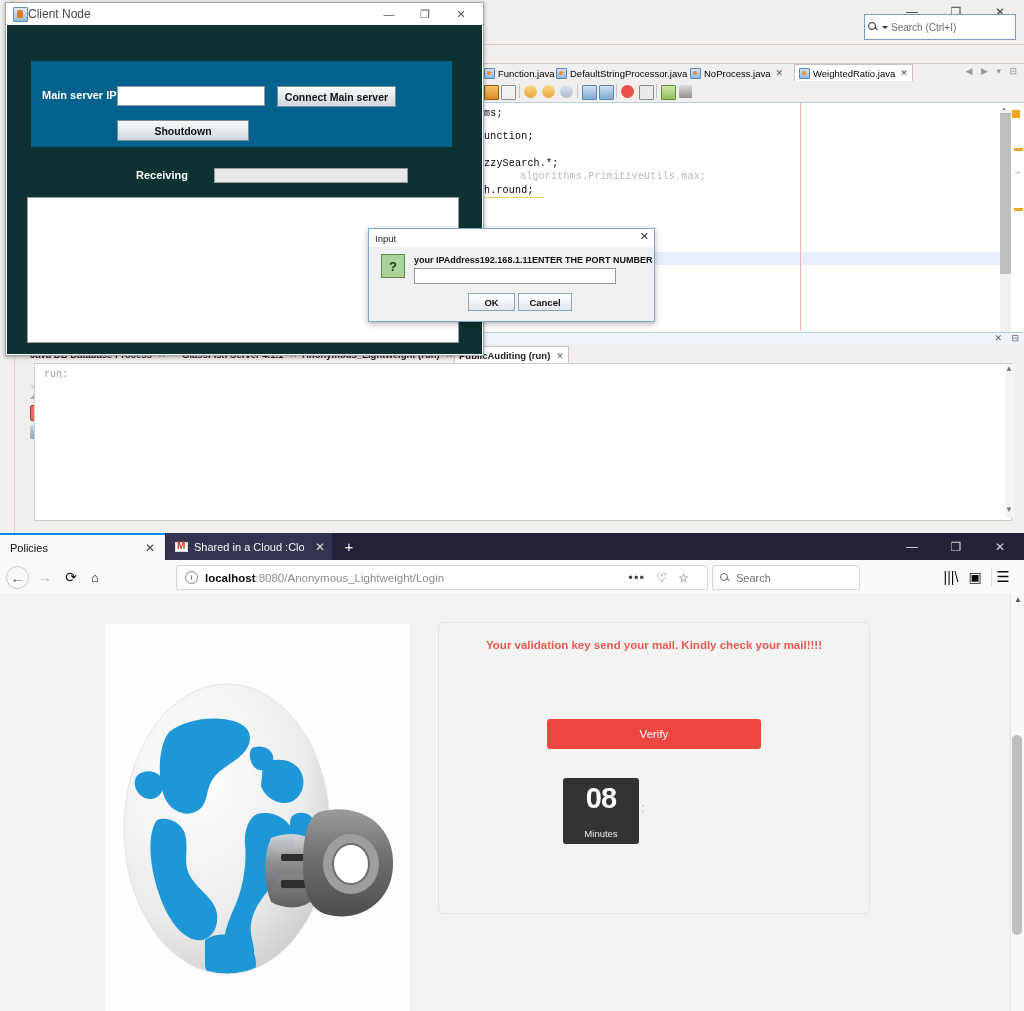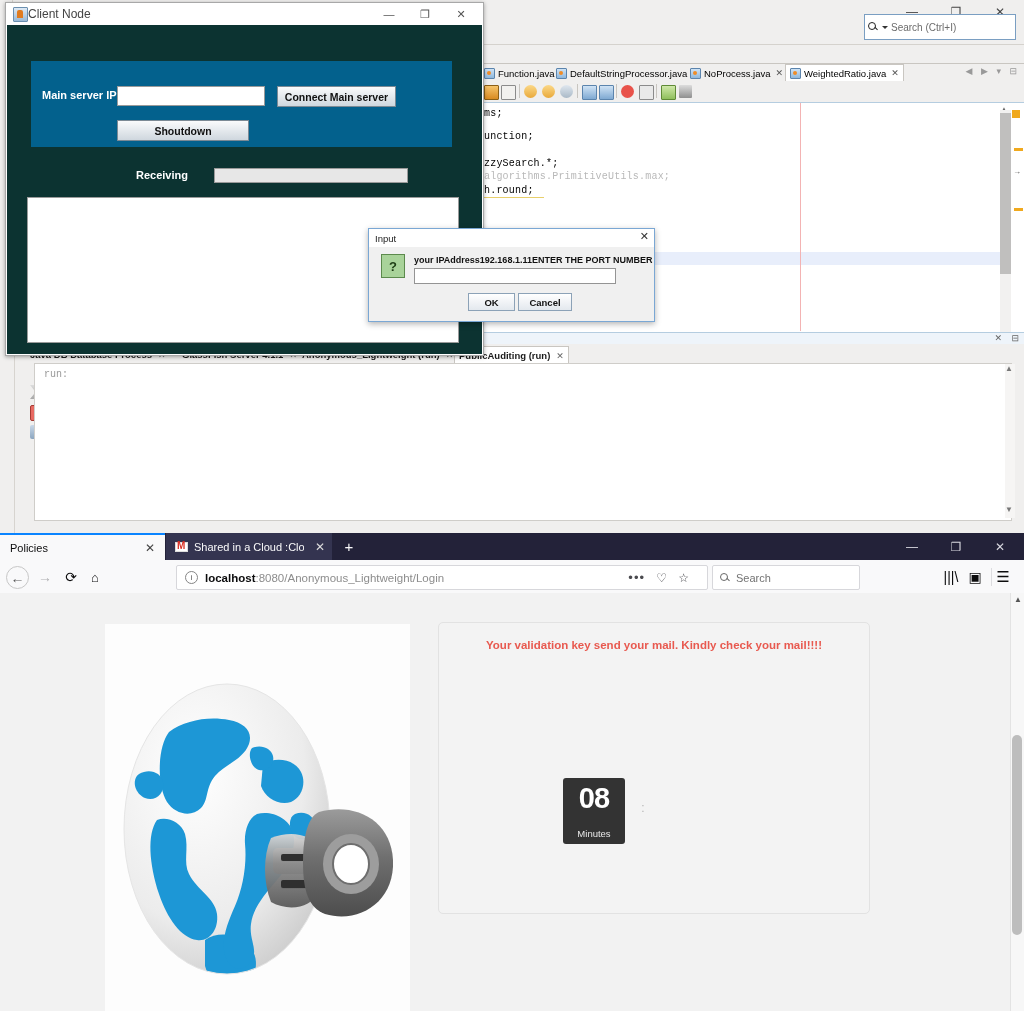--- a/index.html
+++ b/index.html
@@ -32,21 +32,21 @@
   #nb-tabarrows{position:absolute;right:4px;top:2px;font-size:9px;color:#999;letter-spacing:3px;}
 
   
   #nb-iconbar{left:480px;top:81px;width:544px;height:21px;background:#f0efee;border-bottom:1px solid #d5d2cd;}
   .tbi{position:absolute;top:4px;width:13px;height:13px;border-radius:1px;}
   .tbsep{position:absolute;top:3px;width:1px;height:14px;background:#c8c5c0;}
 
   
   #nb-code{left:480px;top:102px;width:544px;height:230px;background:#fff;border-top:1px solid #b5cde0;}
   .codeline{position:absolute;left:4px;font-family:"Liberation Mono",monospace;font-size:10px;color:#000;white-space:pre;letter-spacing:.2px;}
-  .codeline.dim{color:#b9b9b9;}
+  .codeline.dim{color:#b9b9b9;padding-left:36px;}
   #nb-redline{left:800px;top:103px;width:1px;height:228px;background:#f3b3b3;}
   #nb-hiline{left:481px;top:252px;width:520px;height:13px;background:#e8eefb;}
   #nb-underline{left:484px;top:197px;width:60px;height:1px;background:#e8cf6b;}
   #nb-vscroll{left:1000px;top:110px;width:11px;height:222px;background:#f2f1f0;}
   #nb-vthumb{left:1000px;top:113px;width:11px;height:161px;background:#c0bfbe;}
   .nb-mark{position:absolute;left:1014px;width:9px;height:3px;background:#f0a91e;}
   #nb-editarrow{position:absolute;left:1013px;top:167px;font-size:8px;color:#555;}
   #nb-sqbtn{left:1012px;top:110px;width:8px;height:8px;background:#f0a91e;}
   #nb-upcaret{position:absolute;left:1000px;top:105px;font-size:8px;color:#666;}
   #nb-code-bottom{left:480px;top:332px;width:544px;height:12px;background:#eef4fa;border-top:1px solid #b5cde0;}
@@ -145,21 +145,21 @@
 
   #globe-card{left:105px;top:624px;width:305px;height:387px;background:#fdfdfd;}
   #globe-wrap{left:0;top:0;width:305px;height:387px;}
 
   #form-card{left:438px;top:622px;width:430px;height:290px;background:#f3f3f3;border:1px solid #e2e2e2;border-radius:5px;}
   #fc-msg{left:0;top:16px;width:430px;text-align:center;font-size:11.5px;font-weight:bold;color:#e8594f;}
   #fc-input{left:40px;top:40px;width:346px;height:28px;background:#fff;border:1px solid #e0e0e0;border-radius:3px;display:flex;align-items:center;}
   #fc-input .val{margin-left:9px;font-size:12px;color:#3a3a3a;}
   #fc-input .caret{width:1px;height:13px;background:#333;margin-left:1px;}
   #fc-verify{left:108px;top:96px;width:214px;height:30px;background:#ef4540;border-radius:3px;display:flex;align-items:center;justify-content:center;font-size:11.5px;color:#fff;}
-  .timebox{position:absolute;top:155px;width:62px;height:66px;background:#333333;border-radius:3px;display:flex;flex-direction:column;align-items:center;justify-content:center;}
+  .timebox{position:absolute;top:155px;width:76px;height:66px;background:#333333;border-radius:3px;display:flex;flex-direction:column;align-items:center;justify-content:center;}
   .timebox .num{font-size:29px;font-weight:bold;color:#fff;line-height:30px;letter-spacing:-1px;}
   .timebox .unit{font-size:9.5px;color:#e8e8e8;margin-top:15px;}
   #tb-min{left:124px;}
   #tb-sec{left:213px;}
   #tb-colon{left:202px;top:180px;width:4px;color:#b5b5b5;font-size:12px;line-height:11px;text-align:center;}
 </style>
 </head>
 <body>
 
 <div class="abs" id="netbeans">
@@ -190,21 +190,21 @@
     <div class="nbtab" style="left:72px;">
       <span class="ji"></span>
       <span>DefaultStringProcessor.java</span>
       <span class="xc">✕</span>
     </div>
     <div class="nbtab" style="left:206px;">
       <span class="ji"></span>
       <span>NoProcess.java</span>
       <span class="xc">✕</span>
     </div>
-    <div class="nbtab active" style="left:305px;">
+    <div class="nbtab active" style="left:314px;">
       <span class="ji"></span>
       <span>WeightedRatio.java</span>
       <span class="xc">✕</span>
     </div>
     <div id="nb-tabarrows">◀ ▶ ▾ ⊟</div>
   </div>
 
   <div class="abs" id="nb-iconbar">
     <div class="tbi" style="left:4px;background:linear-gradient(#f6c46a,#d98b22);border:1px solid #8c6017;"></div>
     <div class="tbi" style="left:21px;background:#f2f1ef;border:1px solid #8b8b8b;"></div>
@@ -421,19 +421,20 @@
 
     <path d="M214 188 C250 178, 286 196, 288 236 C290 278, 254 300, 220 290 C204 284, 198 268, 198 238 C198 210, 204 192, 214 188 Z" fill="url(#keyg)"></path>
     <ellipse cx="246" cy="240" rx="28" ry="30" fill="#9d9d9d"></ellipse>
     <ellipse cx="246" cy="240" rx="18" ry="20" fill="#ffffff"></ellipse>
     <ellipse cx="246" cy="240" rx="18" ry="20" fill="none" stroke="#6e6e6e" stroke-width="2"></ellipse>
   </svg>
 </div>
 
 <div class="abs" id="form-card">
   <div class="abs" id="fc-msg">Your validation key send your mail. Kindly check your mail!!!!</div>
+  <div class="abs" id="fc-verify">Verify</div>
 
   <div class="timebox" id="tb-min">
     <span class="num">08</span>
     <span class="unit">Minutes</span>
   </div>
   <div class="abs" id="tb-colon">:</div>
 </div>
 
 </body></html>

